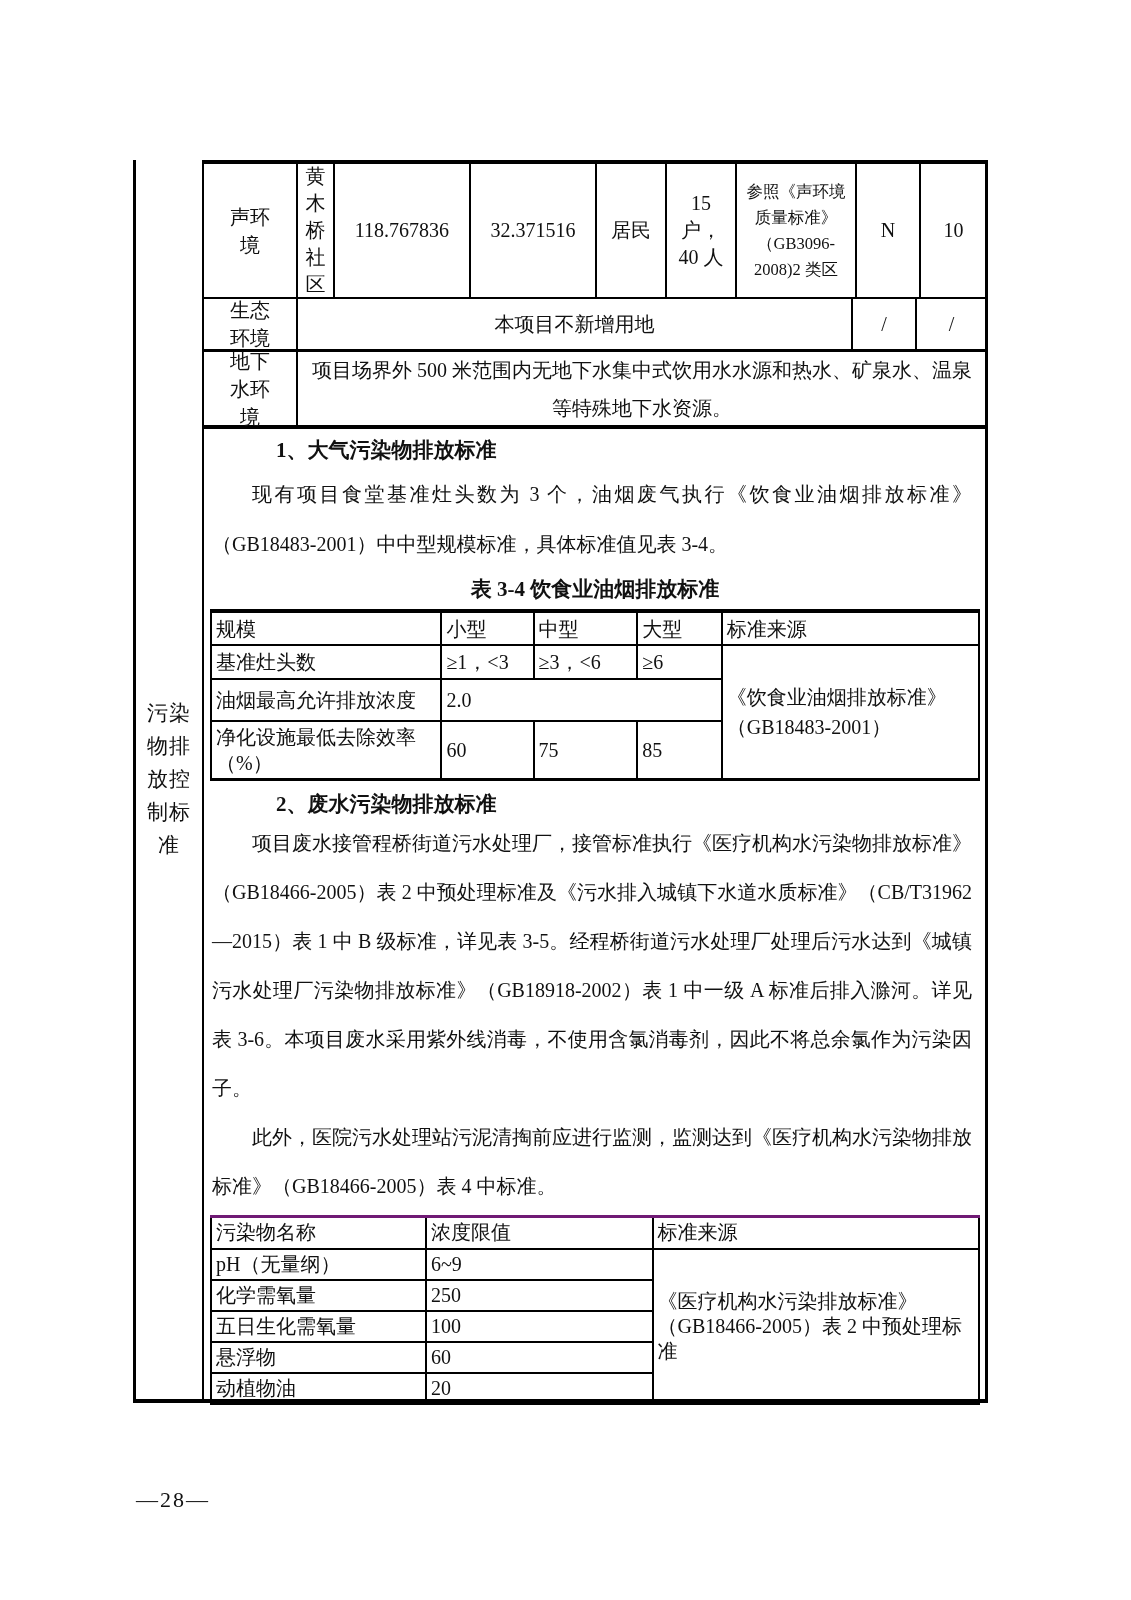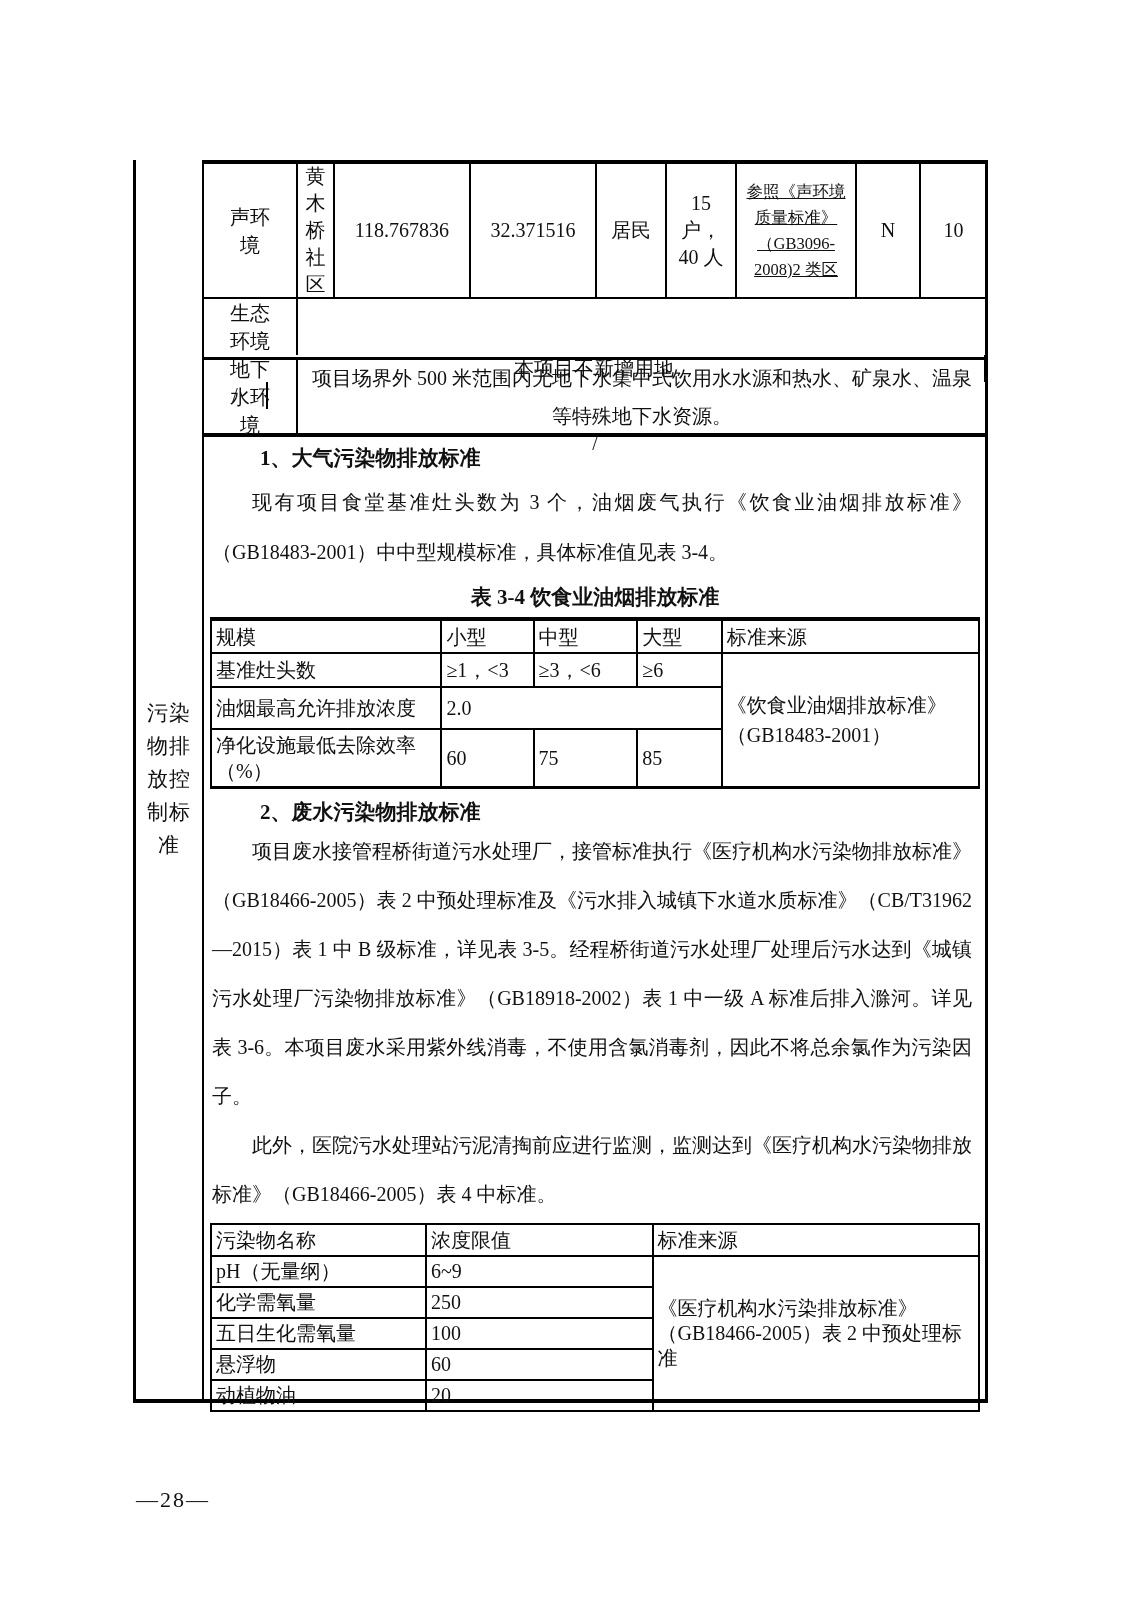--- a/index.html
+++ b/index.html
@@ -16,46 +16,46 @@
     display:flex;
   }
   .lane-left { width:68px; flex:none; border-right:2px solid #000; display:flex; flex-direction:row; }
   .lane-left .spacer { height:272px; flex:none; border-bottom:2px solid #000; }
   .lane-left .label-cell { flex:1; display:flex; align-items:center; justify-content:center; }
   .vlabel { width:2.15em; font-size:21px; line-height:33px; text-align:center; letter-spacing:1px; word-break:break-all; }
 
   .lane-right { flex:1; display:flex; flex-direction:column; border-top:4px solid #000; }
   .row { display:flex; flex:none; }
   .row-a { height:133px; }
-  .row-b { height:60px; border-top:2px solid #000;flex-direction:column; }
+  .row-b { height:52px; border-top:2px solid #000; }
   .row-c { height:80px; border-top:3px solid #000; border-bottom:4px solid #000; }
   .row-d { flex:1; }
   .cell { border-right:2px solid #000; display:flex; align-items:center; justify-content:center; text-align:center; font-size:20px; line-height:27px; }
   .cell.last { border-right:none; }
   .w-cat { width:94px; } .w-site { width:37px; } .w-lon { width:136px; } .w-lat { width:126px; }
-  .w-type { width:70px; } .w-scale { width:70px; } .w-std { width:120px;text-decoration:underline; } .w-n { width:64px; }
+  .w-type { width:70px; } .w-scale { width:70px; } .w-std { width:120px; } .w-n { width:64px; }
   .catspan { display:inline-block; width:2.25em; word-break:break-all; line-height:28px; }
   .sitespan { display:inline-block; width:1.1em; word-break:break-all; line-height:27px; }
   .scale-cell { padding:0 11px; }
   .std-cell { font-size:16.5px; line-height:26px; padding:0 2px; }
   .merged-b { flex:1; }
   .merged-c { flex:1; padding:0 14px; line-height:38px; }
 
   
   .content { flex:1; padding:0 6px; overflow:hidden; }
-  .h-num { font-weight:bold; font-size:21px; line-height:30px; margin:6px 0 0 50px; }
+  .h-num { font-weight:bold; font-size:21px; line-height:30px; margin:6px 0 0 66px; }
   .para { font-size:20px; text-align:justify; text-indent:2em; margin:0 8px 0 2px; }
   .para-1 { line-height:50px; margin-top:4px; }
   .para-2 { line-height:49px; }
   .tbl-title { font-weight:bold; font-size:21px; line-height:32px; text-align:center; margin-top:4px; }
   .h2m { margin-top:8px; }
 
   table { border-collapse:collapse; width:770px; margin:4px auto 0 auto; table-layout:fixed; }
   table.t34 { border-top:4px solid #000; border-bottom:3px solid #000; }
-  table.t35 { border-top:1px solid #701a75; }
+  table.t35 { border-top:3px solid #701a75; }
   td { border:2px solid #000; text-align:left; font-size:20px; line-height:26px; padding:2px 4px; vertical-align:middle; }
   .t34 .c0 { width:30%; } .t34 .c1 { width:12%; } .t34 .c2 { width:13.5%; } .t34 .c3 { width:11%; } .t34 .c4 { width:33.5%; }
   .t34 .hrow td { height:34px; }
   .t34 .r1 td { height:34px; }
   .t34 .r2 td { height:42px; }
   .t34 .r3 td { height:52px; }
   .t35 .c0 { width:28%; } .t35 .c1 { width:29.5%; } .t35 .c2 { width:42.5%; }
   .t35 .hrow td { height:32px; }
   .t35 td { height:27px; line-height:25px; }
   .src-cell { line-height:30px; }

